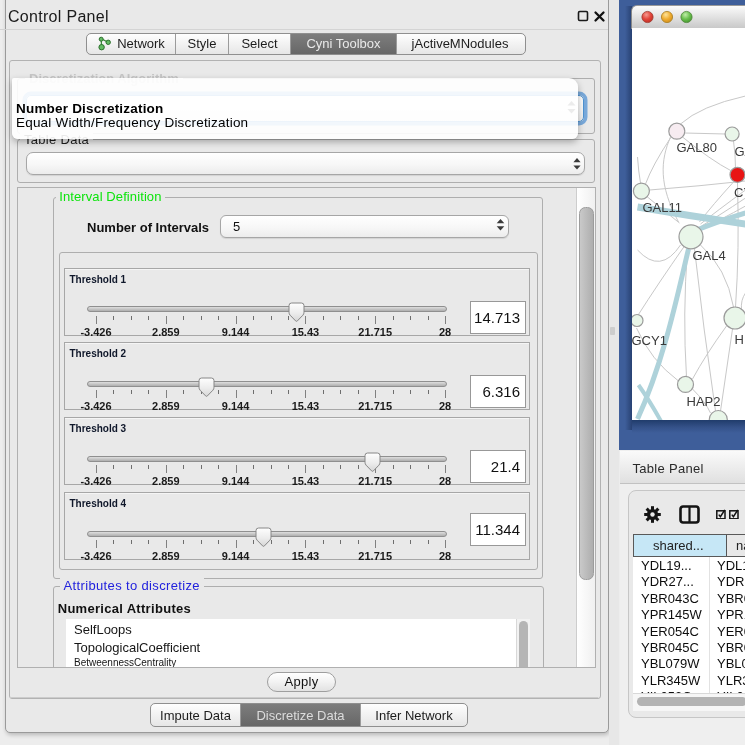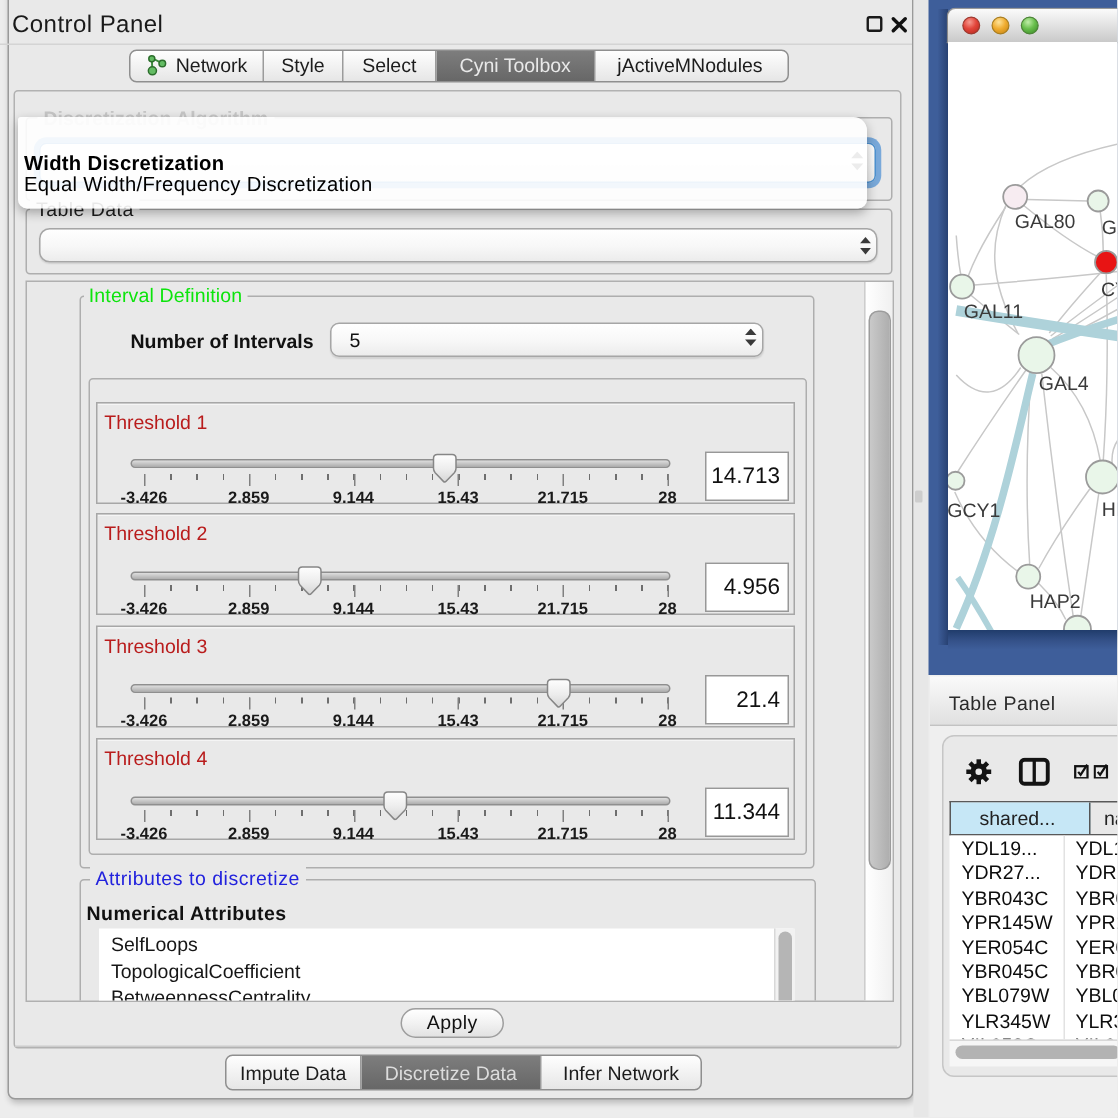--- a/index.html
+++ b/index.html
@@ -6,21 +6,21 @@
 .a{position:absolute}
 .combo{position:absolute;border:1px solid #a6a6a6;border-radius:5px;background:linear-gradient(#ffffff,#f7f7f7 55%,#ececec);box-shadow:0 1px 1px rgba(0,0,0,.10)}
 .cbt{position:absolute;font-size:13px;color:#111;white-space:nowrap}
 .grp{position:absolute;border:1px solid #aeaeae;border-radius:3px}
 .glab{position:absolute;top:-8px;background:#e9e9e9;padding:0 4px;font-size:13px;line-height:15px;white-space:nowrap}
 .seg{position:absolute;display:flex;border:1px solid #8f8f8f;border-radius:5px;overflow:hidden;background:linear-gradient(#fefefe,#e6e6e6)}
 .seg>div{display:flex;align-items:center;justify-content:center;font-size:13px;color:#1c1c1c;border-left:1px solid #9b9b9b;white-space:nowrap}
 .seg>div:first-child{border-left:none}
 .seg .sel{background:linear-gradient(#7d7d7d,#676767);color:#e9e9e9}
 .tpanel{position:absolute;border:1px solid #a7a7a7;background:#e9e9e9;box-shadow:inset 0 1px 0 rgba(255,255,255,.55)}
-.ttl{position:absolute;font-size:13px;font-weight:normal;color:#b91c1c}
+.ttl{position:absolute;font-size:10px;font-weight:bold;color:#0f172a}
 .track{position:absolute;height:4px;border:1px solid #8f8f8f;border-radius:3px;background:linear-gradient(#dedede,#aeaeae)}
 .tick{position:absolute;width:1px;background:#808080}
 .tlab{position:absolute;font-size:11px;font-weight:bold;color:#1a1a1a;transform:translateX(-50%);white-space:nowrap}
 .fld{position:absolute;width:49px;height:31px;border:1px solid #989898;background:#fff;font-size:15px;color:#111;text-align:right;line-height:31px;padding-right:5px}
 .row{position:absolute;font-size:13px;color:#0d0d0d;white-space:nowrap}
 </style></head><body>
 <div id="page">
 
 <div class="a" style="left:5px;top:-6px;width:602px;height:737px;background:#e9e9e9;border:1px solid #9a9a9a;border-radius:0 0 5px 5px;box-shadow:1px 2px 4px rgba(0,0,0,.22)"></div>
 <div class="a" style="left:8px;top:8px;font-size:16px;color:#1a1a1a;letter-spacing:.3px">Control Panel</div>
@@ -116,21 +116,21 @@
 <svg class="a" style="left:133px;top:33.5px" width="17" height="20" viewBox="0 0 17 20">
           <defs>
             <linearGradient id="tg2" x1="0" y1="0" x2="0" y2="1">
               <stop offset="0" stop-color="#fefefe"></stop>
               <stop offset=".55" stop-color="#ececec"></stop>
               <stop offset="1" stop-color="#d6d6d6"></stop>
             </linearGradient>
           </defs>
           <path d="M1,3.6 Q1,1 3.6,1 L13.4,1 Q16,1 16,3.6 L16,10.2 Q16,12 14.9,13.2 L9.4,18.9 Q8.5,19.8 7.6,18.9 L2.1,13.2 Q1,12 1,10.2 Z" fill="url(#tg2)" stroke="#868686" stroke-width="1"></path>
         </svg>
-<div class="fld" style="left:405.5px;top:32px">4.956</div>
+<div class="fld" style="left:405.5px;top:32px">6.316</div>
 </div>
 <div class="tpanel" style="left:45.5px;top:229px;width:464px;height:66px">
 <div class="ttl" style="left:5px;top:5px">Threshold 3</div>
 <div class="track" style="left:22.5px;top:37.5px;width:358px"></div>
 <div class="a" style="left:31px;top:47px;width:351px;height:4px;background:repeating-linear-gradient(to right,#6e6e6e 0,#6e6e6e 1px,transparent 1px,transparent 17.45px)"></div>
 <div class="tick" style="left:31.5px;top:47px;height:8px"></div>
 <div class="tlab" style="left:31.5px;top:57px">-3.426</div>
 <div class="tick" style="left:101.3px;top:47px;height:8px"></div>
 <div class="tlab" style="left:101.3px;top:57px">2.859</div>
 <div class="tick" style="left:171.1px;top:47px;height:8px"></div>
@@ -172,36 +172,36 @@
 <svg class="a" style="left:190px;top:33.5px" width="17" height="20" viewBox="0 0 17 20">
           <defs>
             <linearGradient id="tg4" x1="0" y1="0" x2="0" y2="1">
               <stop offset="0" stop-color="#fefefe"></stop>
               <stop offset=".55" stop-color="#ececec"></stop>
               <stop offset="1" stop-color="#d6d6d6"></stop>
             </linearGradient>
           </defs>
           <path d="M1,3.6 Q1,1 3.6,1 L13.4,1 Q16,1 16,3.6 L16,10.2 Q16,12 14.9,13.2 L9.4,18.9 Q8.5,19.8 7.6,18.9 L2.1,13.2 Q1,12 1,10.2 Z" fill="url(#tg4)" stroke="#868686" stroke-width="1"></path>
         </svg>
-<div class="fld" style="left:405.5px;top:32px">11.344</div>
+<div class="fld" style="left:405.5px;top:20px">11.344</div>
 </div>
 <div class="grp" style="left:34.7px;top:398px;width:489px;height:110px"></div>
 <div class="glab" style="left:41.6px;top:390px;color:#2222dd;letter-spacing:.35px">Attributes to discretize</div>
 <div class="a" style="left:39.7px;top:413px;font-size:13px;font-weight:bold;color:#111;letter-spacing:.3px">Numerical Attributes</div>
 <div class="a" style="left:48px;top:431px;width:463px;height:60px;background:#fff"></div>
 <div class="a" style="left:56px;top:434px;font-size:13px;color:#161616">SelfLoops</div>
 <div class="a" style="left:56px;top:452px;font-size:13px;color:#161616">TopologicalCoefficient</div>
-<div class="a" style="left:56px;top:469px;font-size:13px;color:#161616">BetweennessCentrality</div>
+<div class="a" style="left:56px;top:469px;font-size:10px;color:#161616">BetweennessCentrality</div>
 <div class="a" style="left:498px;top:431px;width:13px;height:60px;background:#f2f2f2;border-left:1px solid #d8d8d8"></div>
 <div class="a" style="left:500.5px;top:433px;width:9px;height:58px;border-radius:4.5px;background:#b5b5b5"></div>
 <div class="a" style="left:558px;top:0;width:18px;height:479px;background:linear-gradient(to right,#ffffff,#f0f0f0);border-left:1px solid #cdcdcd"></div>
 <div class="a" style="left:560.5px;top:19px;width:13px;height:371px;border-radius:6.5px;background:linear-gradient(to right,#c9c9c9,#aeaeae);border:1px solid #9c9c9c"></div>
 </div>
 <div class="a" style="left:12px;top:78px;width:566px;height:61px;background:rgba(255,255,255,.90);border-radius:2px 9px 6px 6px;box-shadow:0 3px 7px rgba(0,0,0,.30);z-index:40"></div>
-<div class="a" style="left:16px;top:101px;font-size:13.5px;font-weight:bold;color:#000;z-index:41;letter-spacing:.2px">Width Discretization</div>
+<div class="a" style="left:16px;top:101px;font-size:13.5px;font-weight:bold;color:#000;z-index:41;letter-spacing:.2px">Number Discretization</div>
 <div class="a" style="left:16px;top:115px;font-size:13.5px;color:#000;z-index:41;letter-spacing:.2px">Equal Width/Frequency Discretization</div>
 <div class="a" style="left:267px;top:672px;width:67px;height:18px;border:1px solid #9e9e9e;border-radius:10px;background:linear-gradient(#ffffff,#f2f2f2 50%,#e2e2e2);text-align:center;font-size:13px;line-height:18px;color:#111;letter-spacing:.3px">Apply</div>
 <div class="a" style="left:10px;top:697px;width:588px;height:1px;background:#cccccc"></div>
 <div class="seg" style="left:150px;top:703px;width:316px;height:22px">
       <div style="width:89px">Impute Data</div>
       <div class="sel" style="width:119px;color:#dcdcdc">Discretize Data</div>
       <div style="width:106px">Infer Network</div>
     </div>
 <div class="a" style="left:609px;top:0;width:10px;height:745px;background:#e7e7e7"></div>
 <div class="a" style="left:619px;top:0;width:126px;height:450px;background:#3e5e9a"></div>

